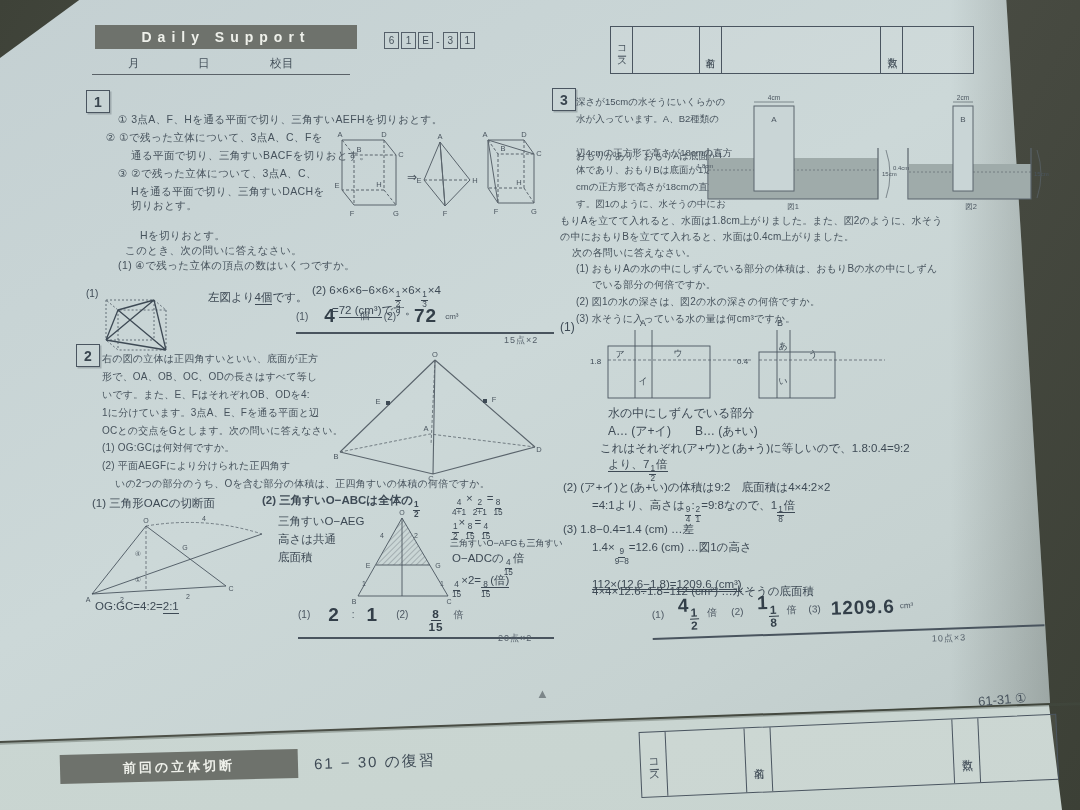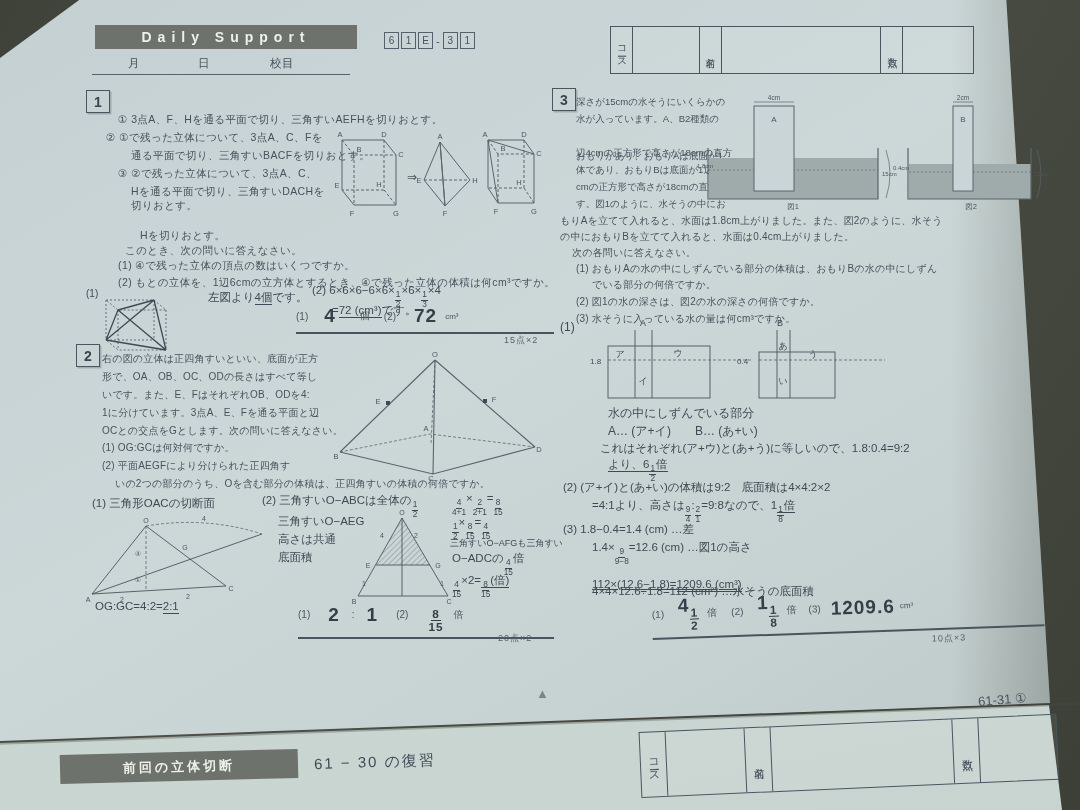--- a/index.html
+++ b/index.html
@@ -86,21 +86,20 @@
   <div class="pnum" style="left:86px;top:90px;">1</div>
   <div class="t" style="left:118px;top:113px;">① 3点A、F、Hを通る平面で切り、三角すいAEFHを切りおとす。</div>
   <div class="t" style="left:106px;top:131px;">② ①で残った立体について、3点A、C、Fを</div>
   <div class="t" style="left:131px;top:149px;">通る平面で切り、三角すいBACFを切りおとす。</div>
   <div class="t" style="left:118px;top:167px;">③ ②で残った立体について、3点A、C、</div>
   <div class="t" style="left:131px;top:185px;">Hを通る平面で切り、三角すいDACHを</div>
   <div class="t" style="left:131px;top:199px;">切りおとす。</div>
   <div class="t" style="left:131px;top:229px;margin-left:9px;">Hを切りおとす。</div>
   <div class="t" style="left:125px;top:244px;">このとき、次の問いに答えなさい。</div>
   <div class="t" style="left:118px;top:259px;">(1) ④で残った立体の頂点の数はいくつですか。</div>
-  <div class="t" style="left:118px;top:276px;">(2) もとの立体を、1辺6cmの立方体とするとき、④で残った立体の体積は何cm³ですか。</div>
 
   <svg style="left:328px;top:128px;" width="216" height="92" viewBox="0 0 216 92" role="img">
     <g stroke="#5a646c" fill="none" stroke-width="1">
       <path d="M14,12 L56,12 L68,27 L68,77 L26,77 L14,62 Z"></path>
       <path d="M14,12 L26,27 L68,27 M26,27 L26,77" stroke-dasharray="3 2"></path>
       <path d="M56,12 L56,62 L14,62 M56,62 L68,77" stroke-dasharray="3 2"></path>
       <path d="M112,14 L96,52 L117,78 L112,14 L142,52 L117,78 M112,14 L117,78"></path>
       <path d="M96,52 L142,52" stroke-dasharray="3 2"></path>
       <path d="M160,12 L196,12 L206,26 L206,75 L170,75 L160,60 Z"></path>
       <path d="M160,12 L170,26 L206,26 M170,26 L170,75" stroke-dasharray="3 2"></path>
@@ -203,21 +202,21 @@
       <text x="147" y="77">C</text>
       <text x="120" y="7">4</text>
       <text x="54" y="42">④</text>
       <text x="54" y="68">①</text>
       <text x="38" y="88">2</text>
       <text x="104" y="85">2</text>
     </g>
   </svg>
   <div class="hw" style="left:95px;top:600px;"><span>OG:GC=4:2=</span><span class="u">2:1</span></div>
 
-  <div class="hw" style="left:262px;top:493px;"><span>(2) 三角すいO−ABCは全体の</span><span class="fr">
+  <div class="hw" style="left:262px;top:493px;font-weight:bold;"><span>(2) 三角すいO−ABCは全体の</span><span class="fr">
         <span class="fn">1</span>
         <span>2</span>
       </span></div>
   <div class="hw" style="left:278px;top:514px;">三角すいO−AEG</div>
   <div class="hw" style="left:278px;top:532px;">高さは共通</div>
   <div class="hw" style="left:278px;top:550px;">底面積</div>
 
   <svg style="left:350px;top:506px;" width="108" height="100" viewBox="0 0 108 100" role="img">
     <defs>
       <pattern id="hatch" width="4" height="4" patternUnits="userSpaceOnUse" patternTransform="rotate(45)">
@@ -362,21 +361,21 @@
       <text x="43" y="10" font-size="9" text-anchor="middle">B</text>
       <text x="0" y="48" font-size="8">0.4</text>
       <text x="46" y="33" font-size="9" text-anchor="middle">あ</text>
       <text x="76" y="41" font-size="9" text-anchor="middle">う</text>
       <text x="46" y="68" font-size="9" text-anchor="middle">い</text>
     </g>
   </svg>
   <div class="hw" style="left:608px;top:405px;font-size:12px;">水の中にしずんでいる部分</div>
   <div class="hw" style="left:608px;top:423px;font-size:12px;">A… (ア+イ)　　B… (あ+い)</div>
   <div class="hw" style="left:600px;top:441px;">これはそれぞれ(ア+ウ)と(あ+う)に等しいので、1.8:0.4=9:2</div>
-  <div class="hw" style="left:608px;top:457px;"><span class="u"><span>より、6</span><span class="fr">
+  <div class="hw" style="left:608px;top:457px;"><span class="u"><span>より、7</span><span class="fr">
           <span class="fn">1</span>
           <span>2</span>
         </span><span>倍</span></span></div>
 
   <div class="hw" style="left:563px;top:480px;">(2) (ア+イ)と(あ+い)の体積は9:2　底面積は4×4:2×2</div>
   <div class="hw" style="left:592px;top:498px;"><span>=4:1より、高さは</span><span class="fr">
         <span class="fn">9</span>
         <span>4</span>
       </span><span>:</span><span class="fr">
         <span class="fn">2</span>

